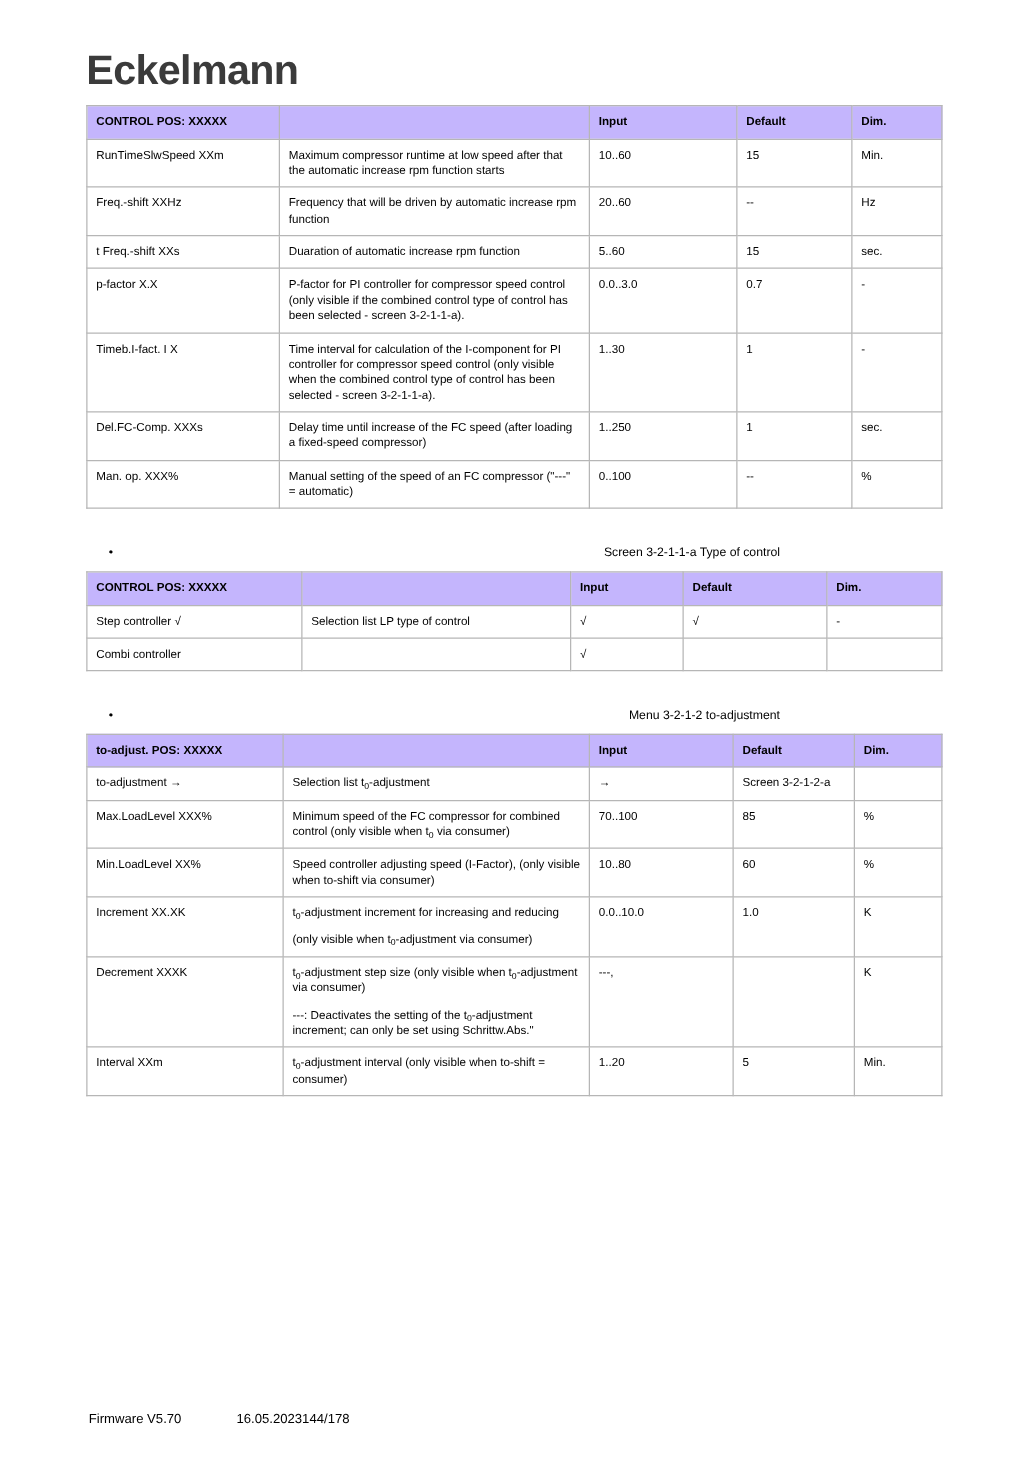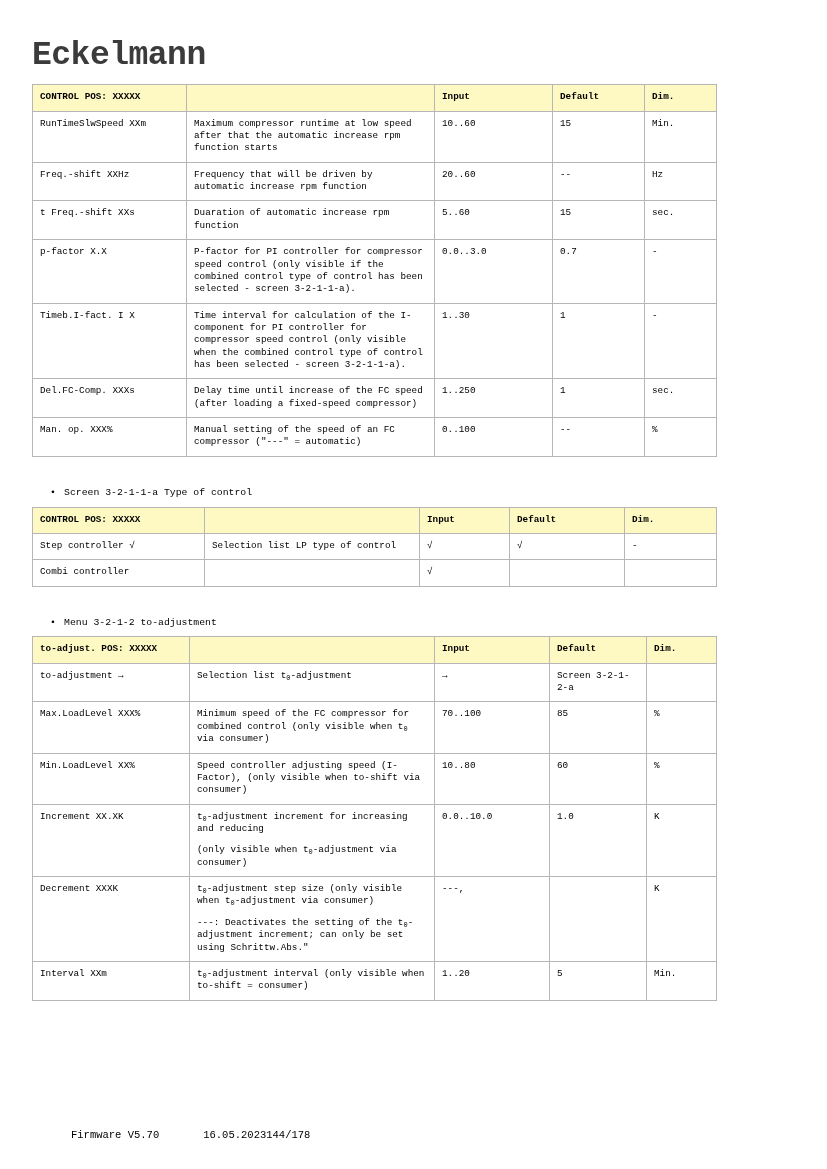--- a/index.html
+++ b/index.html
@@ -13,22 +13,21 @@
     font-family: "Liberation Sans", sans-serif;
     color: #000000;
     position: relative;
     overflow: hidden;
   }
   .page {
     position: relative;
     width: 693px;
     height: 1169px;
     box-sizing: border-box;
-    padding: 0 32px;
-    font-family: Liberation Mono, monospace;
+    padding: 0 69px;
   }
   .logo {
     font-size: 33px;
     font-weight: bold;
     letter-spacing: -0.5px;
     color: #3b3b3b;
     padding-top: 38px;
     padding-bottom: 10px;
     line-height: 1.1;
   }
@@ -41,30 +40,31 @@
   }
   table.doc td, table.doc th {
     border: 1px solid #b6b6b6;
     padding: 6px 7px 7px 7px;
     vertical-align: top;
     text-align: left;
     font-weight: normal;
     word-wrap: break-word;
   }
   table.doc thead td, table.doc thead th {
-    background: #fef9c3;
+    background: #c4b5fd;
     font-weight: bold;
   }
   .spacer-30 { height: 30px; }
   .bullet-line {
     font-size: 9.8px;
     margin: 0 0 7px 18px;
     position: relative;
     padding-left: 14px;
     line-height: 1.3;
+    text-align: right;
   }
   .bullet-line::before {
     content: "•";
     position: absolute;
     left: 0;
     top: 0;
   }
   .t1-c1 { width: 154px; }
   .t1-c2 { width: 248px; }
   .t1-c3 { width: 118px; }

